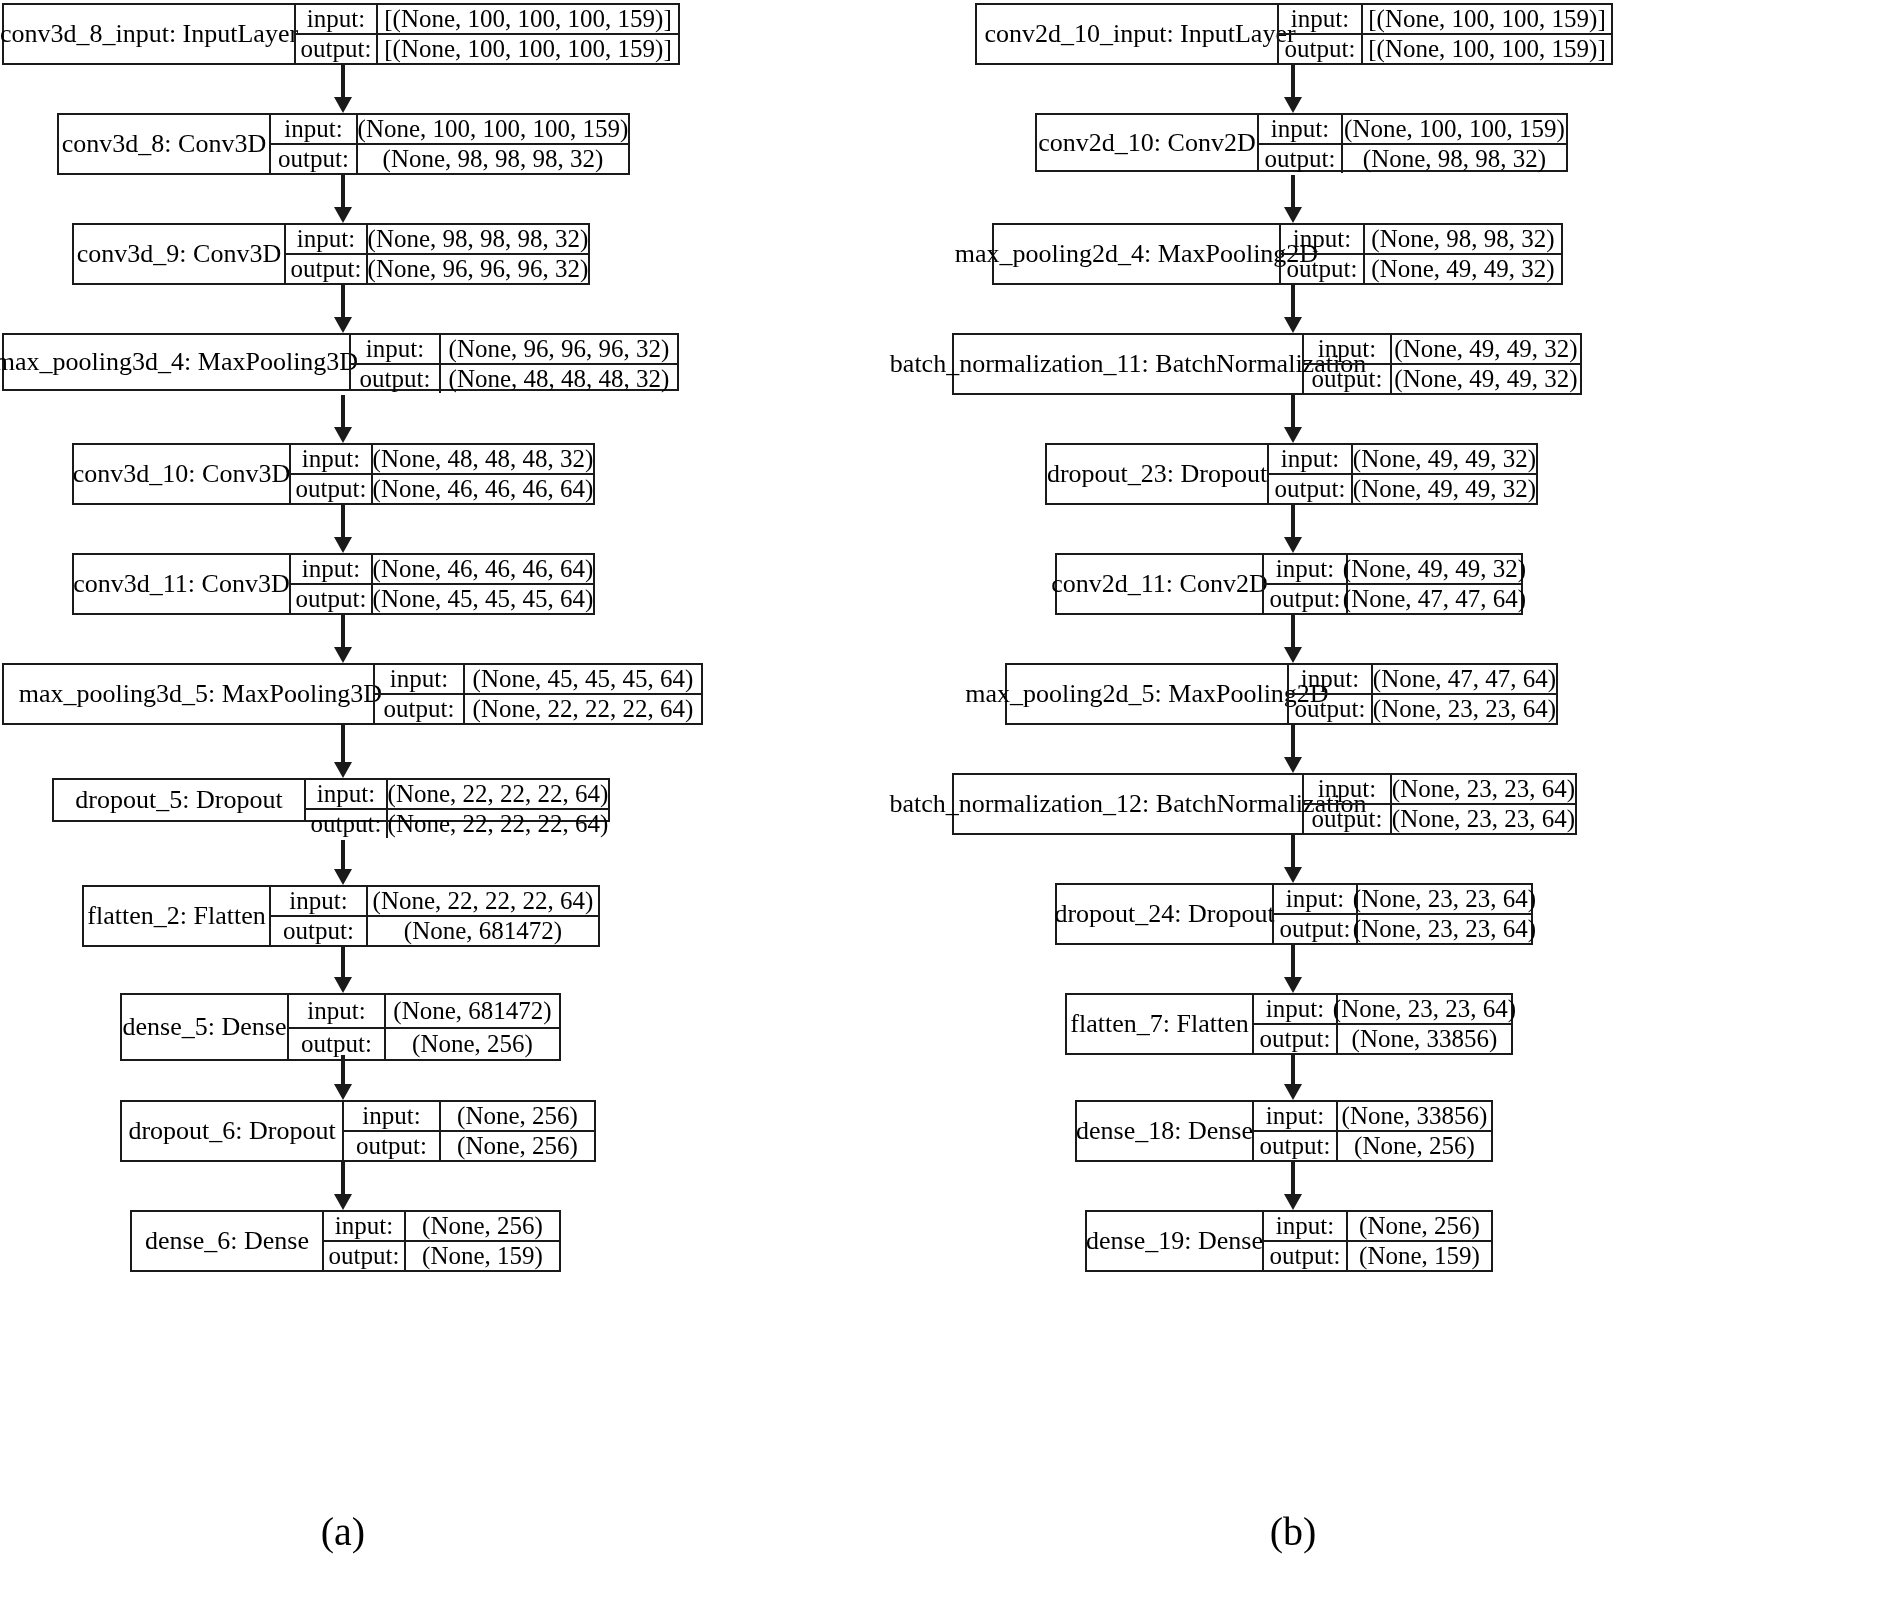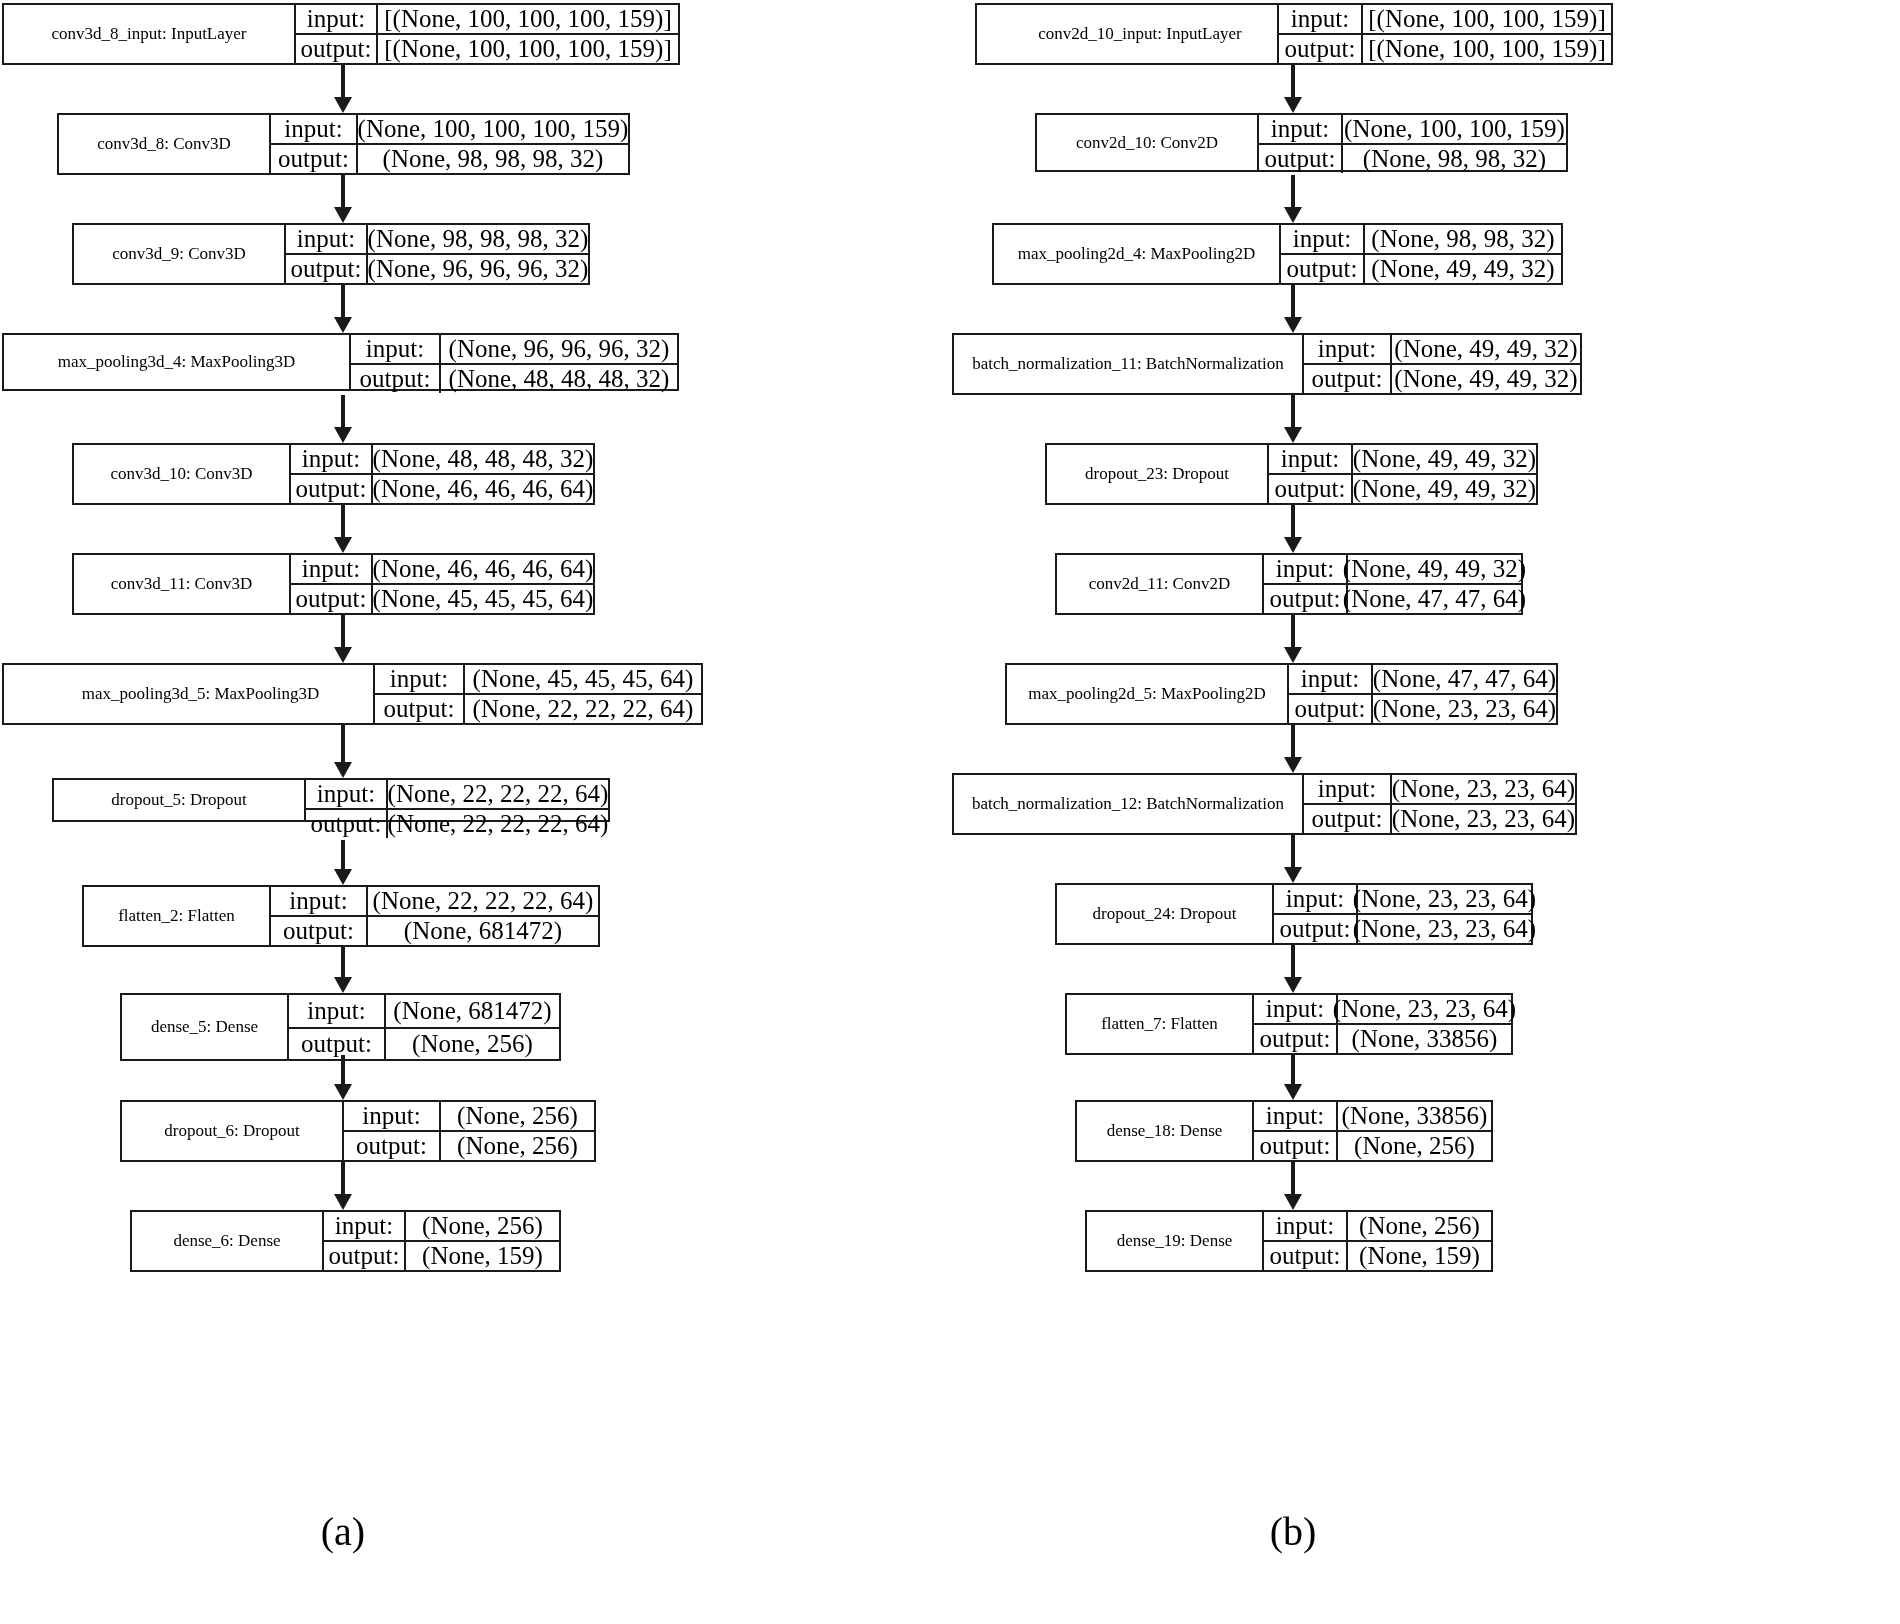--- a/index.html
+++ b/index.html
@@ -18,21 +18,21 @@
     position:absolute;
     display:flex;
     border:2px solid #1a1a1a;
     background:#fff;
     box-sizing:border-box;
     white-space:nowrap;
   }
   .node .name{
     display:flex;align-items:center;justify-content:center;
     padding:0 12px;
-    font-size:17px;
+    font-size:26px;
     line-height:1.15;
     box-sizing:border-box;
   }
   .node .io{
     display:flex;flex-direction:column;
     border-left:2px solid #1a1a1a;
     box-sizing:border-box;
   }
   .node .iorow{
     display:flex;flex:1 1 50%;

